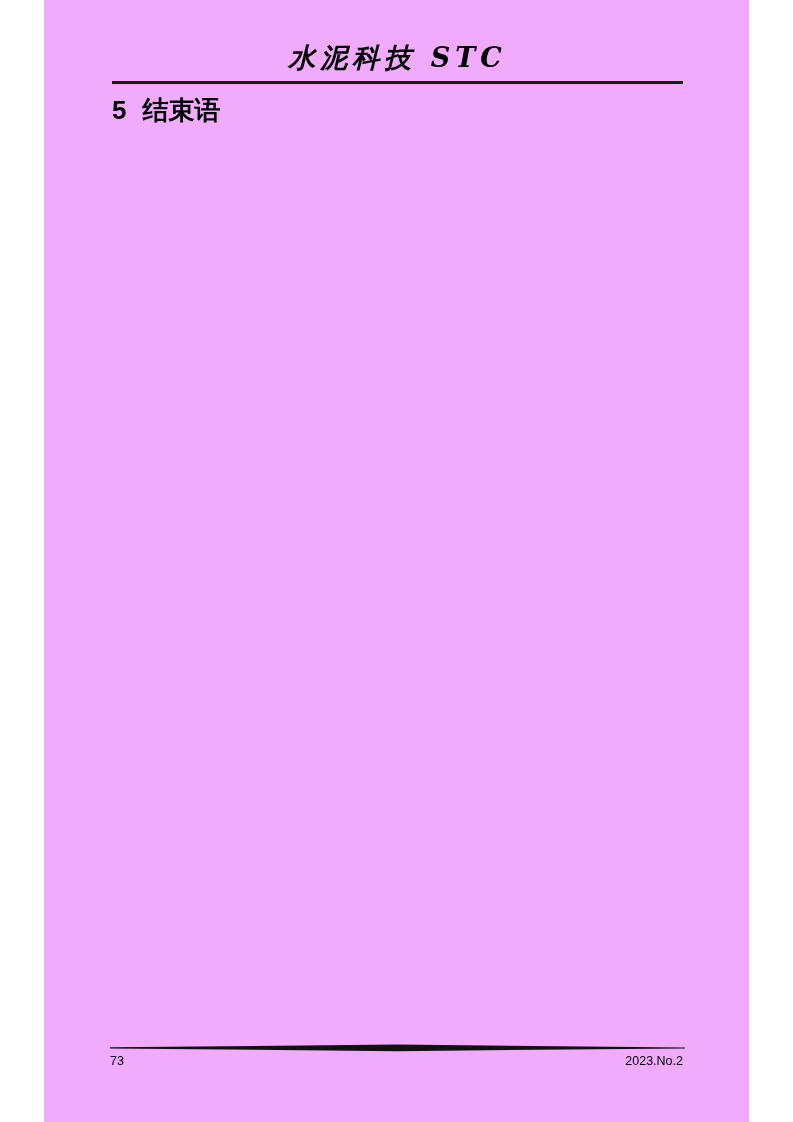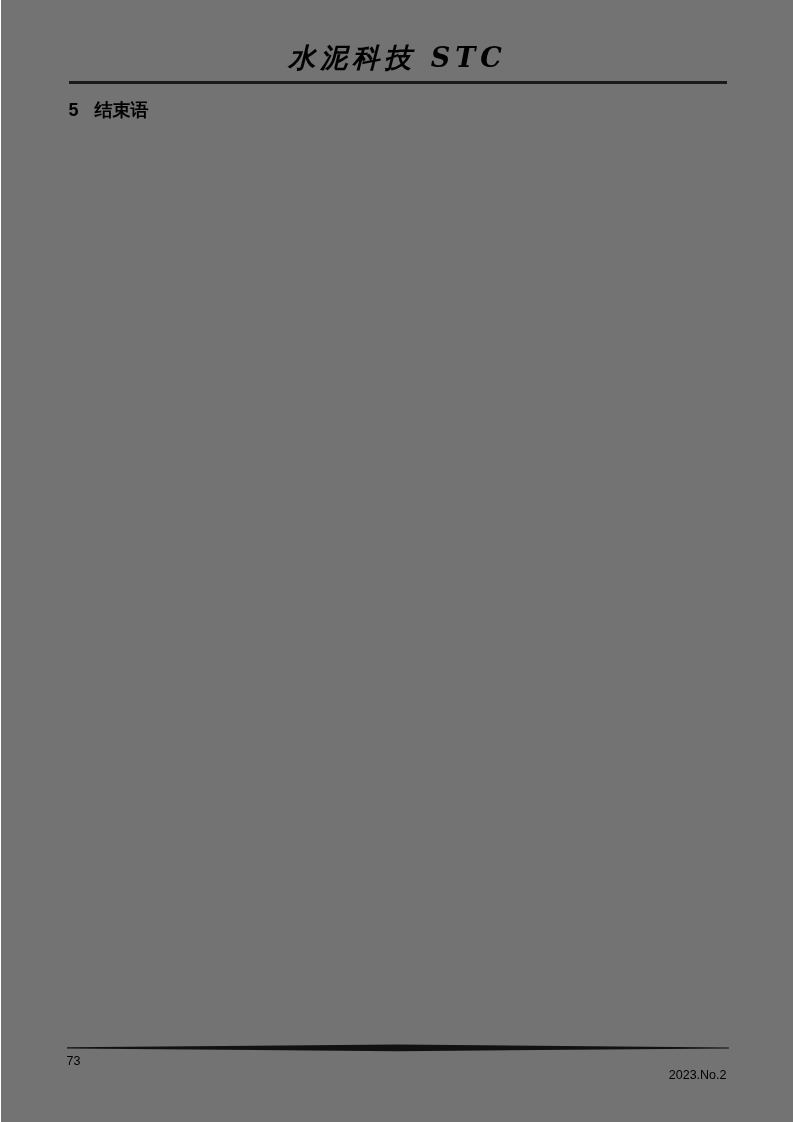--- a/index.html
+++ b/index.html
@@ -1,22 +1,22 @@
 <!DOCTYPE html>
 <html><head>
 <meta charset="utf-8">
 <style>
   * { box-sizing: border-box; }
   html, body { margin: 0; padding: 0; background: #ffffff; }
   .page {
     position: relative;
-    width: 792px;
+    width: 705px;
     height: 1122px;
     margin: 0 auto;
-    background: #737373;
+    background: #f0abfc;
     color: #000000;
     font-family: "Liberation Serif", serif;
     overflow: hidden;
   }
   .content {
     position: absolute;
     left: 68px;
     right: 66px;
     top: 0;
   }
@@ -44,21 +44,21 @@
     line-height: 33.6px;
     text-align: justify;
     text-justify: inter-ideograph;
     letter-spacing: 0.3px;
   }
   .body-text p.indent { text-indent: 2em; }
   .section-heading {
     margin: 11px 0 7px 0;
     font-family: "Liberation Sans", sans-serif;
     font-weight: bold;
-    font-size: 18px;
+    font-size: 26px;
     line-height: 30px;
     color: #000000;
   }
   .section-heading .heading-number { margin-right: 16px; }
   .footer {
     position: absolute;
     left: 66px;
     right: 64px;
     top: 1044px;
   }
@@ -73,21 +73,20 @@
   }
   .page-number {
     position: absolute;
     left: 0; right: 0;
     text-align: left;
   }
   .issue-number {
     position: absolute;
     right: 2px;
     top: 0;
-    margin-top: 14px;
   }
 </style>
 </head>
 <body>
 
 <div class="page">
   <div class="content">
 
     <div class="journal-title">水泥科技 STC</div>
 

